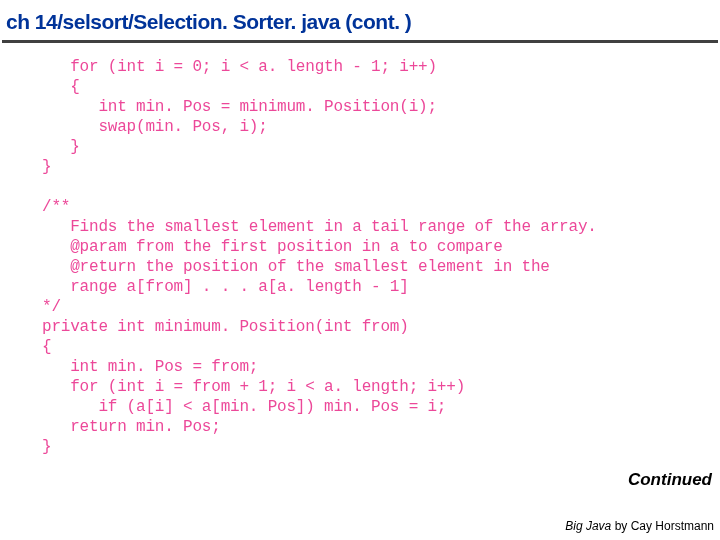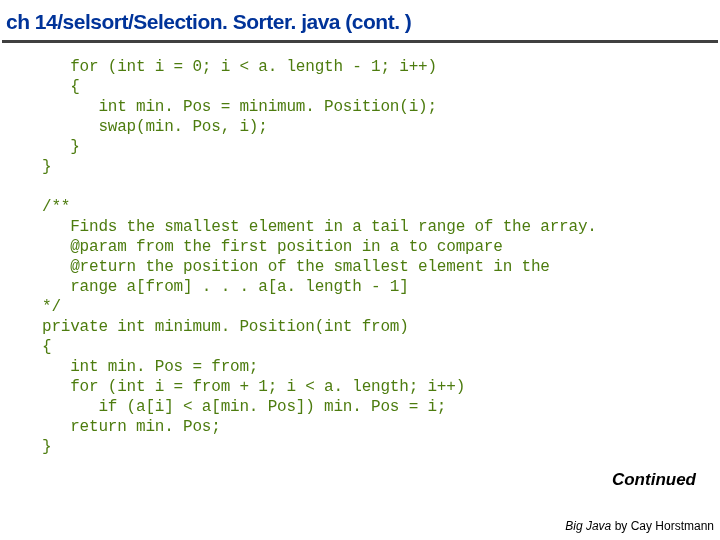--- a/index.html
+++ b/index.html
@@ -28,27 +28,27 @@
   .divider {
     height: 3px;
     background: #404040;
     margin: 0 2px;
   }
   .code {
     font-family: "Courier New", Courier, monospace;
     font-size: 16px;
     line-height: 1.25;
     white-space: pre;
-    color: #4d7c0f;
+    color: #ec4899;
     padding: 14px 0 0 42px;
     letter-spacing: -0.2px;
   }
   .continued {
     position: absolute;
-    right: 24px;
+    right: 8px;
     bottom: 50px;
     font-weight: bold;
     font-style: italic;
     font-size: 17px;
     color: #000;
   }
   .footer {
     position: absolute;
     right: 6px;
     bottom: 6px;

